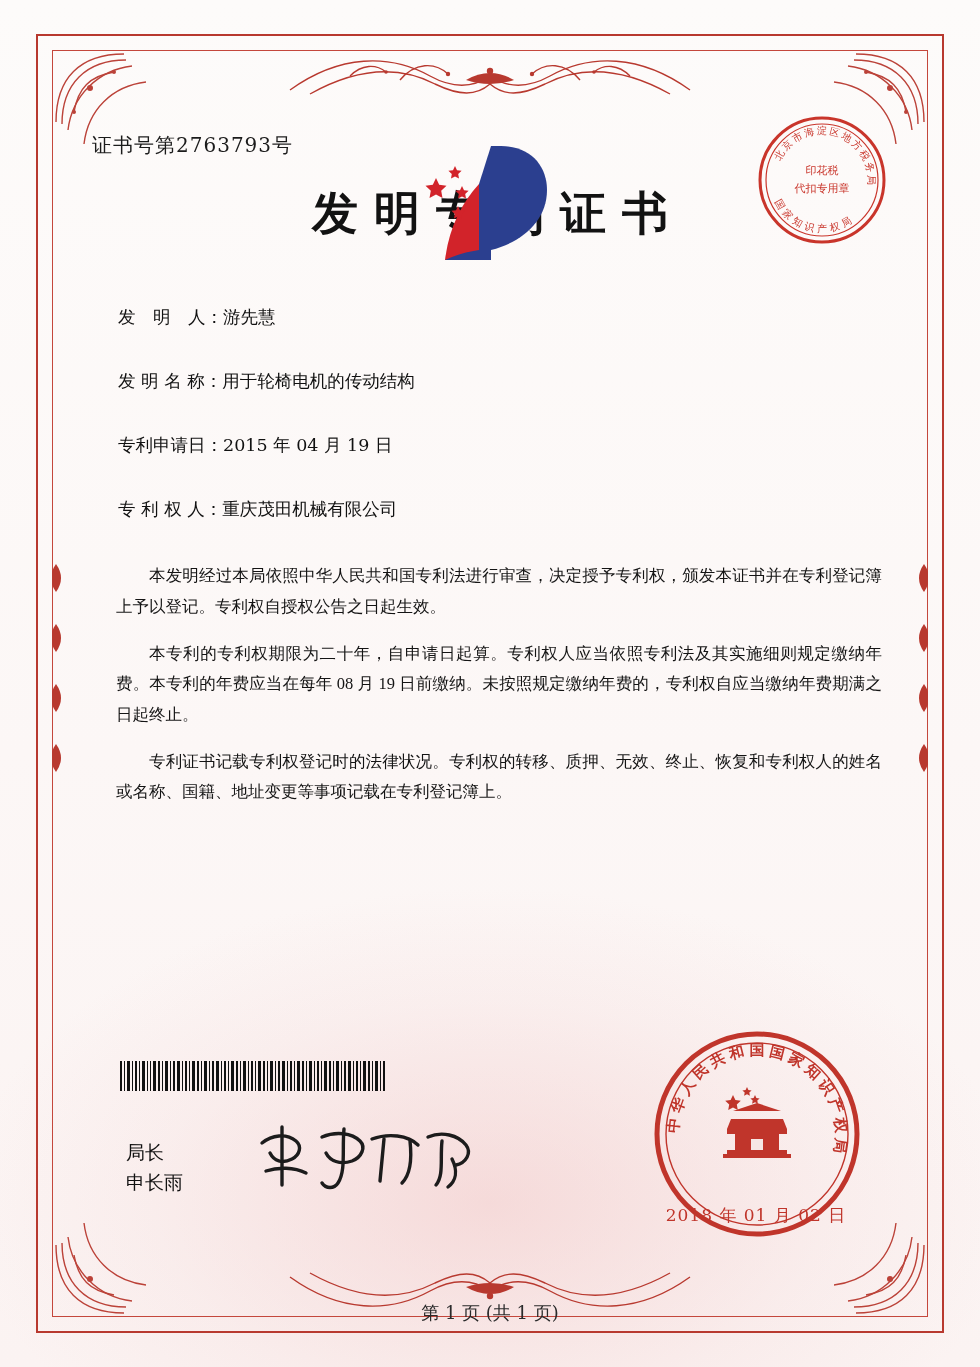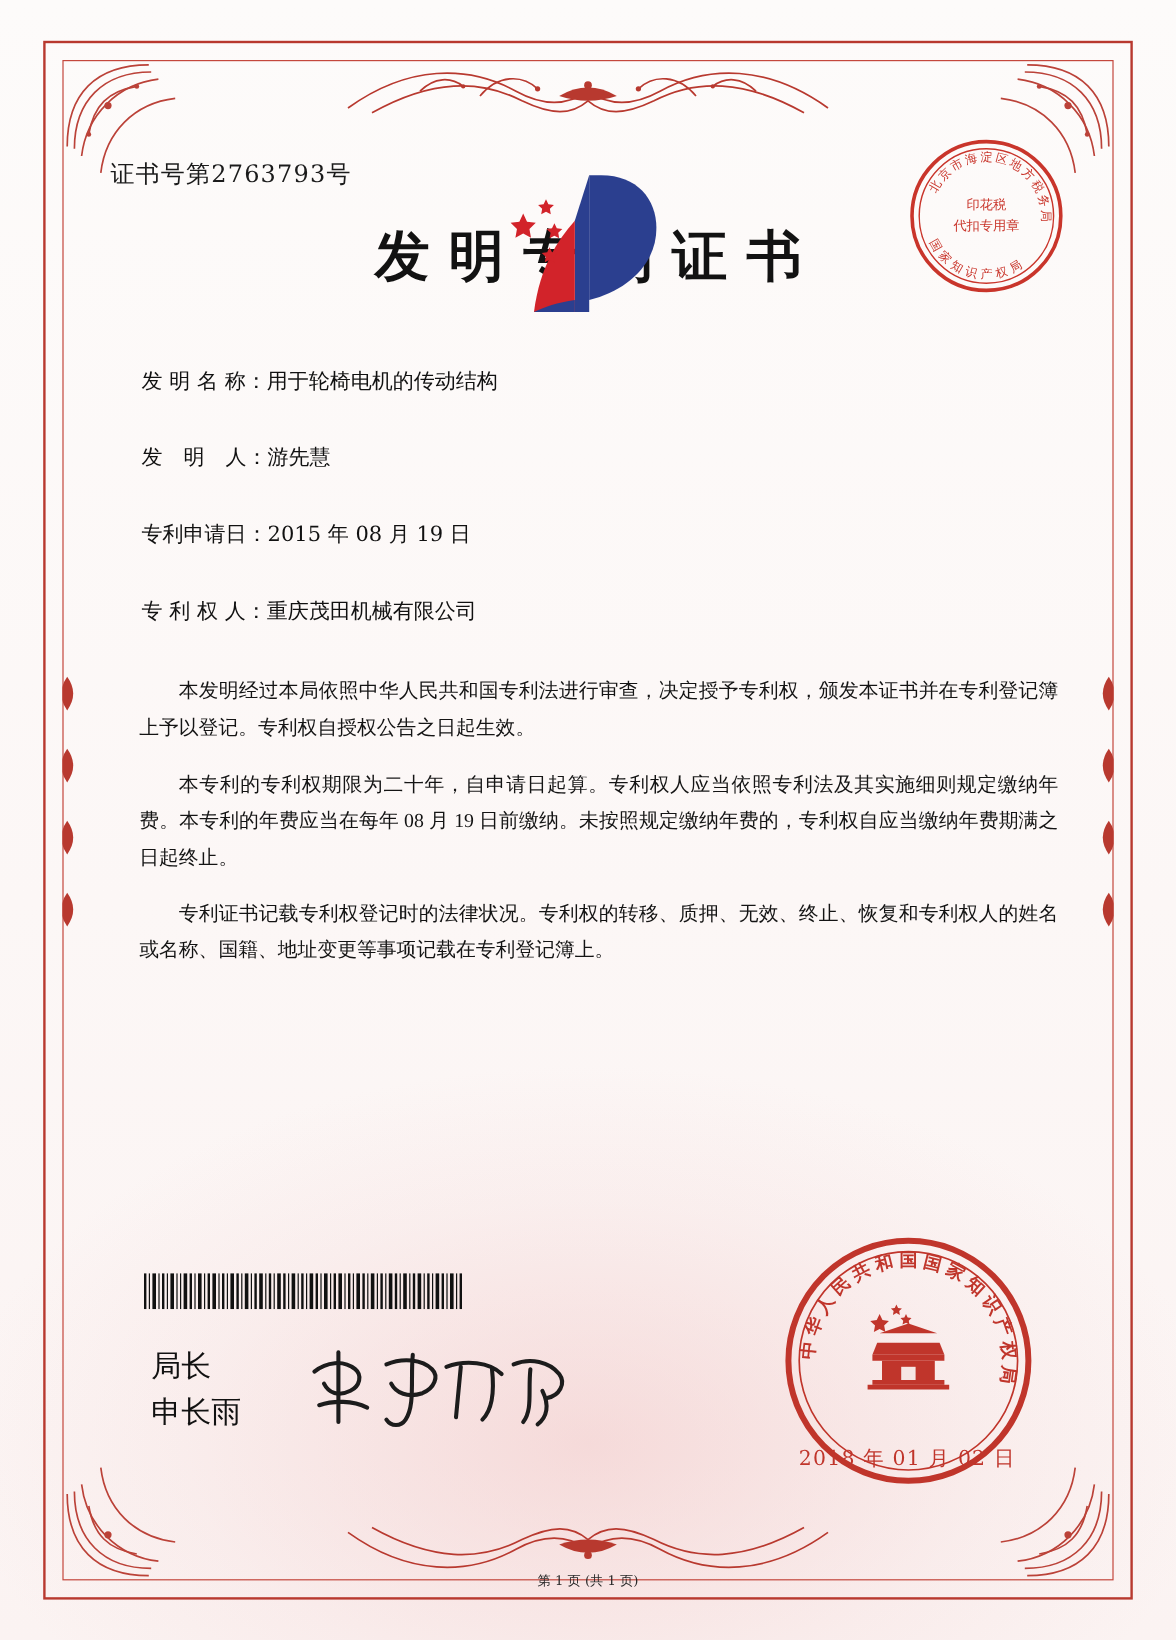--- a/index.html
+++ b/index.html
@@ -164,21 +164,21 @@
     bottom: 196px;
     width: 268px;
     height: 30px;
   }
 
   .signature-block {
     position: absolute;
     left: 34px;
     bottom: 90px;
     font-family: "DejaVu Serif", "Liberation Serif", serif;
-    font-size: 25px;
+    font-size: 19px;
     line-height: 1.55;
     color: #111;
   }
   .sig-script {
     position: absolute;
     left: 160px;
     bottom: 88px;
     width: 230px;
     height: 80px;
     color: #1c1c1c;
@@ -203,21 +203,21 @@
     letter-spacing: 1px;
   }
 
   .page-footer {
     position: absolute;
     left: 0;
     right: 0;
     bottom: 42px;
     text-align: center;
     font-family: "DejaVu Serif", "Liberation Serif", serif;
-    font-size: 11px;
+    font-size: 18px;
     color: #2a2a2a;
   }
 </style>
 </head>
 <body>
 
 <div class="page">
 
   <div class="border-outer"></div>
   <div class="border-inner"></div>
@@ -365,27 +365,27 @@
       <g fill="#c9352b" font-family="DejaVu Serif, serif" font-size="11">
         <text x="66" y="60" text-anchor="middle">印花税</text>
         <text x="66" y="78" text-anchor="middle">代扣专用章</text>
       </g>
     </svg>
 
     <div class="title">发明专利证书</div>
 
     <div class="fields">
       <div class="field">
+        <span class="lbl">发　明　人：</span><span class="val">游先慧</span>
+      </div>
+      <div class="field">
         <span class="lbl">发 明 名 称：</span><span class="val">用于轮椅电机的传动结构</span>
       </div>
       <div class="field">
-        <span class="lbl">发　明　人：</span><span class="val">游先慧</span>
-      </div>
-      <div class="field">
-        <span class="lbl">专利申请日：</span><span class="val">2015 年 08 月 19 日</span>
+        <span class="lbl">专利申请日：</span><span class="val">2015 年 04 月 19 日</span>
       </div>
       <div class="field">
         <span class="lbl">专 利 权 人：</span><span class="val">重庆茂田机械有限公司</span>
       </div>
     </div>
 
     <div class="paras">
       <p class="para">本发明经过本局依照中华人民共和国专利法进行审查，决定授予专利权，颁发本证书并在专利登记簿上予以登记。专利权自授权公告之日起生效。</p>
       <p class="para">本专利的专利权期限为二十年，自申请日起算。专利权人应当依照专利法及其实施细则规定缴纳年费。本专利的年费应当在每年 08 月 19 日前缴纳。未按照规定缴纳年费的，专利权自应当缴纳年费期满之日起终止。</p>
       <p class="para">专利证书记载专利权登记时的法律状况。专利权的转移、质押、无效、终止、恢复和专利权人的姓名或名称、国籍、地址变更等事项记载在专利登记簿上。</p>

